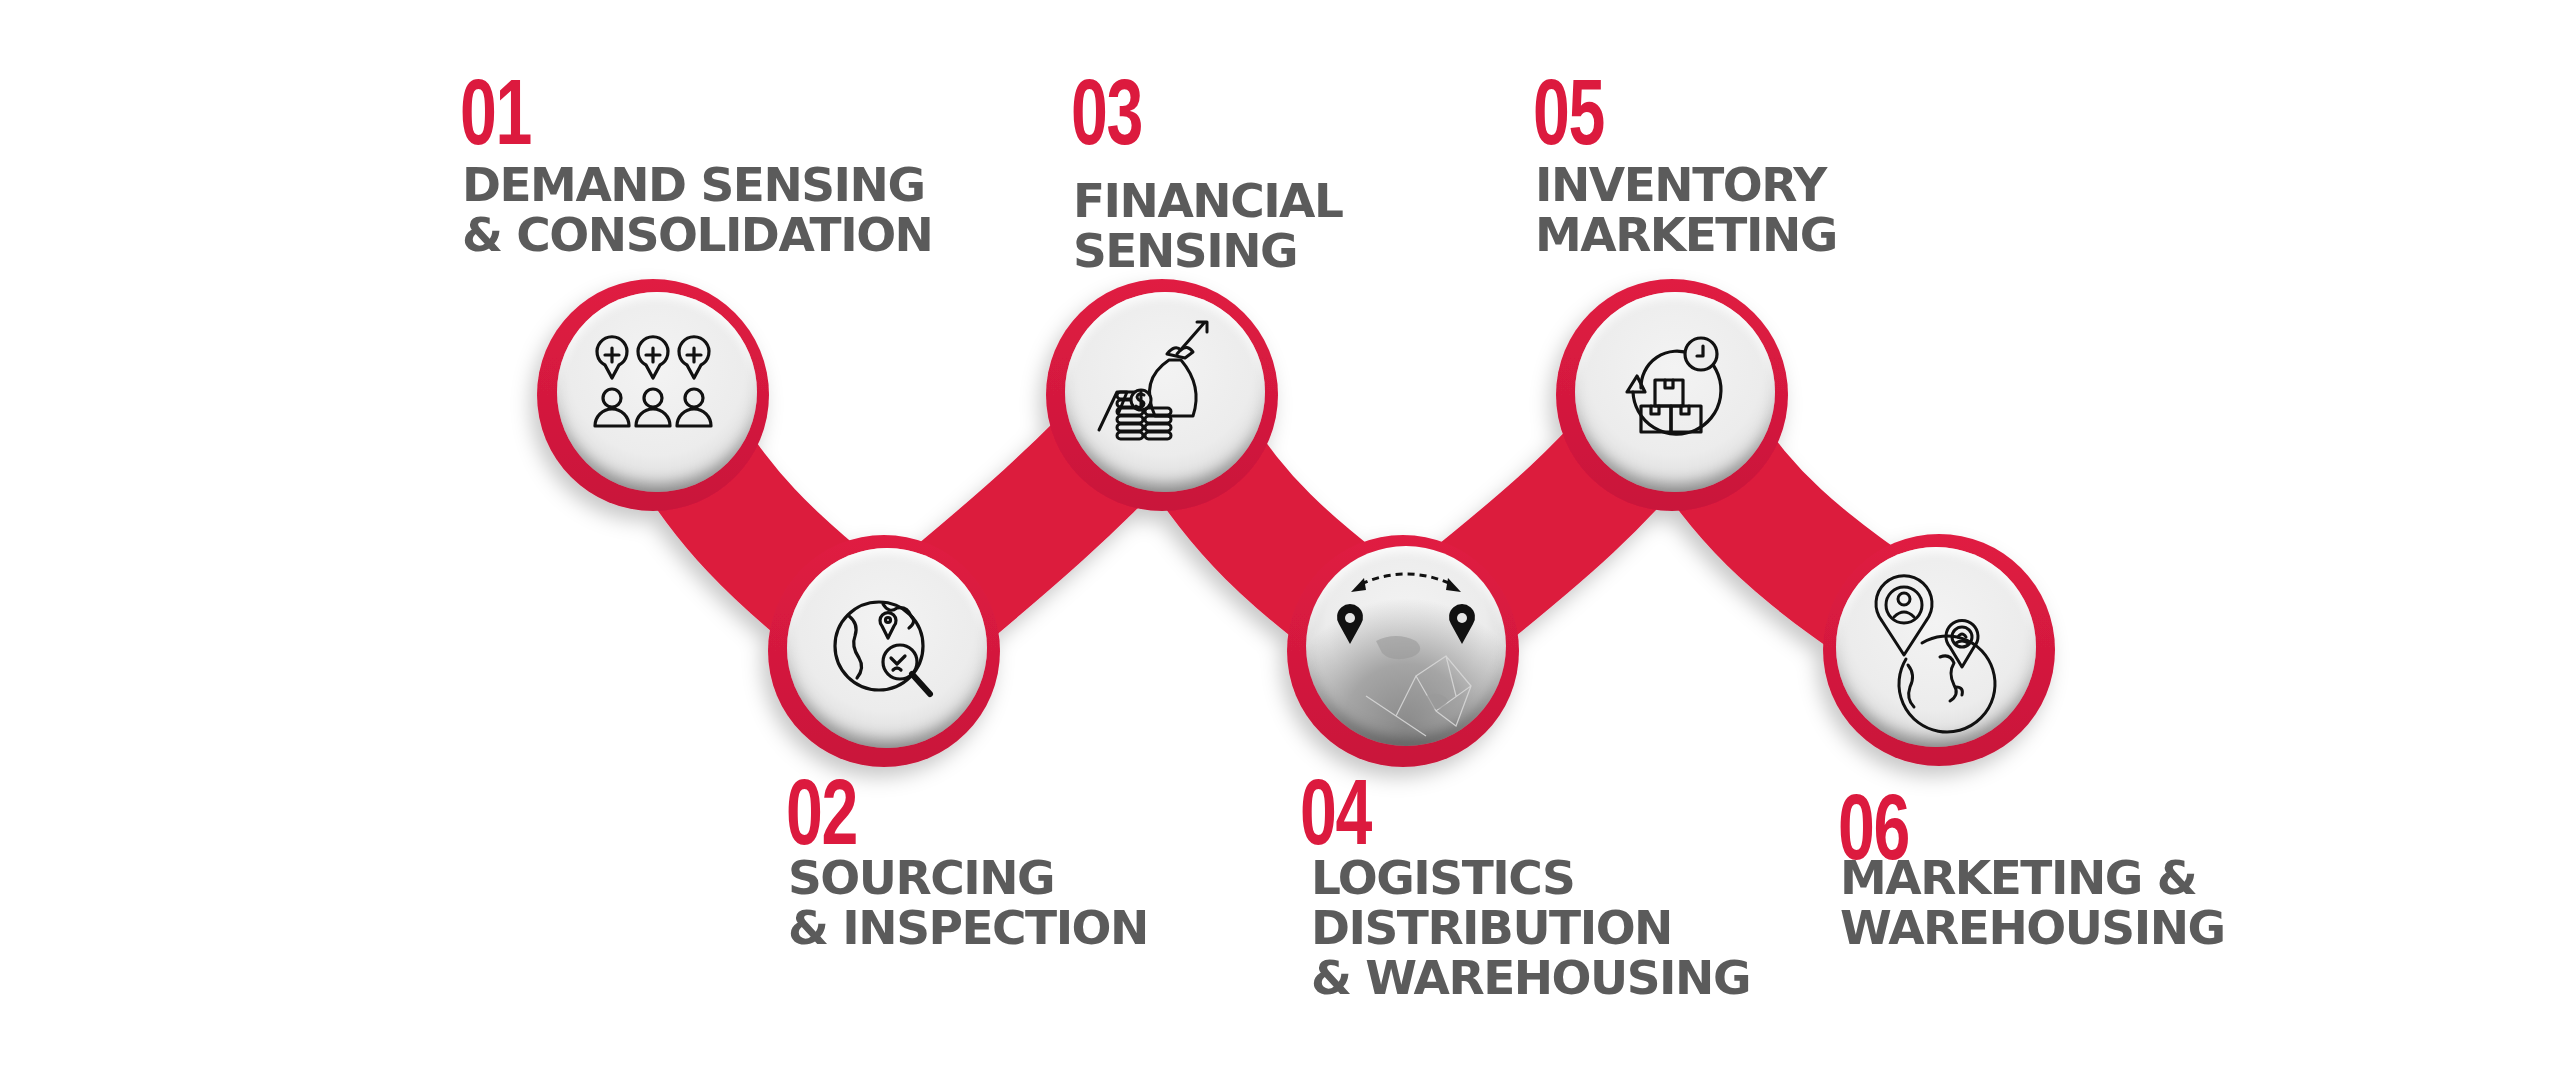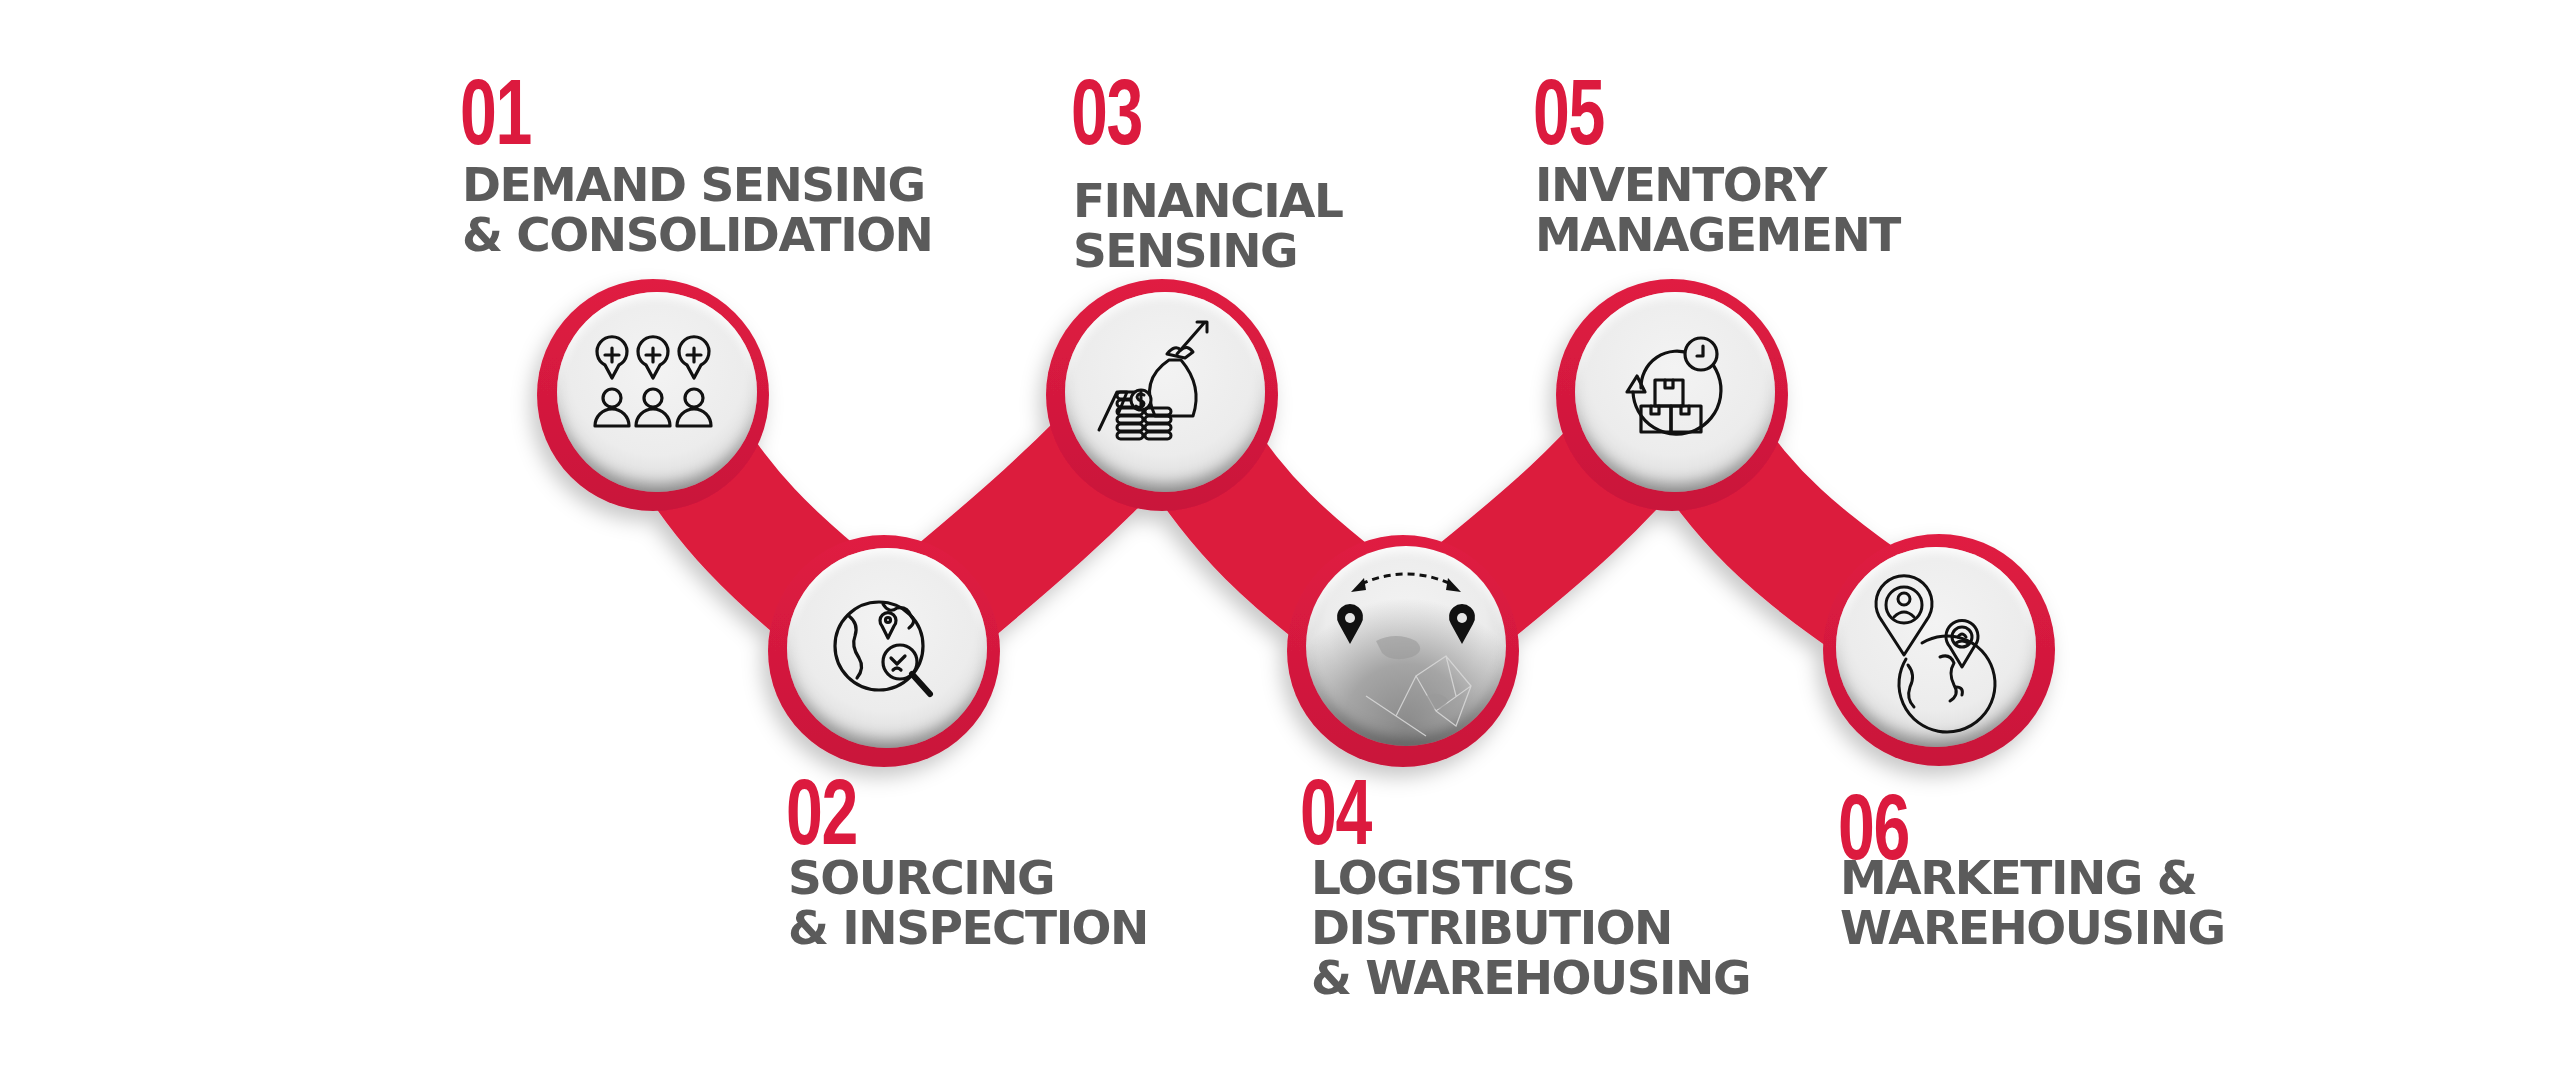--- a/index.html
+++ b/index.html
@@ -172,21 +172,21 @@
       <path d="M156 98 L145 78 A13 13 0 1 1 167 78 Z" fill="#111"></path>
       <circle cx="156" cy="72" r="5" fill="#e6e6e6"></circle>
     </svg>
   </div>
 </div>
 
 <div>
   <div class="step-num" style="left:1533px; top:66px;">05</div>
   <div class="step-label" style="left:1535px; top:160px;">
     <span>INVENTORY</span>
-    <span>MANAGEMENT</span>
+    <span>MARKETING</span>
   </div>
   <div class="disc" style="left:1575px; top:292px;">
     <svg viewBox="0 0 200 200" fill="none" stroke="#111" stroke-width="3.2" stroke-linejoin="round" stroke-linecap="round">
       <path d="M58 100 A44 44 0 1 0 132 66"></path>
       <path d="M66 96 A36 36 0 0 1 116 62"></path>
       <path d="M52 100 L62 84 L70 100 Z"></path>
       <circle cx="126" cy="62" r="16" fill="#ececec"></circle>
       <path d="M128 54 v10 h-6"></path>
       <rect x="80" y="88" width="28" height="26"></rect>
       <path d="M90 88 v8 h8 v-8"></path>

